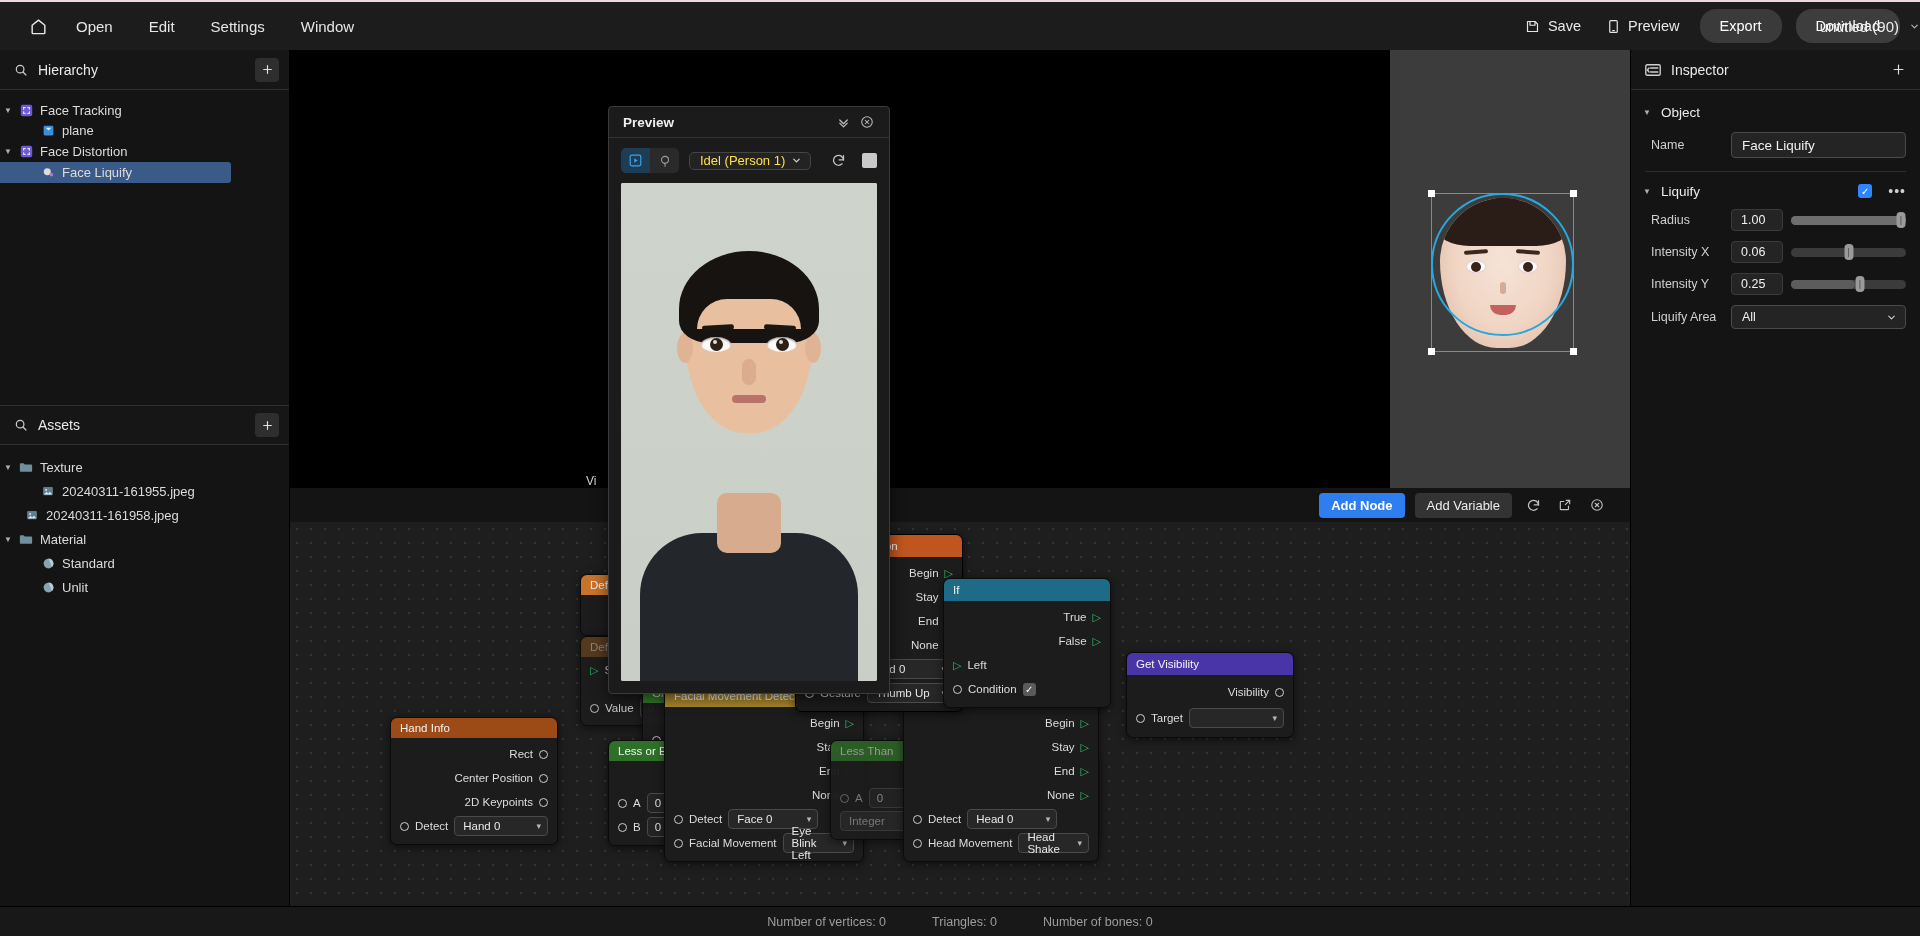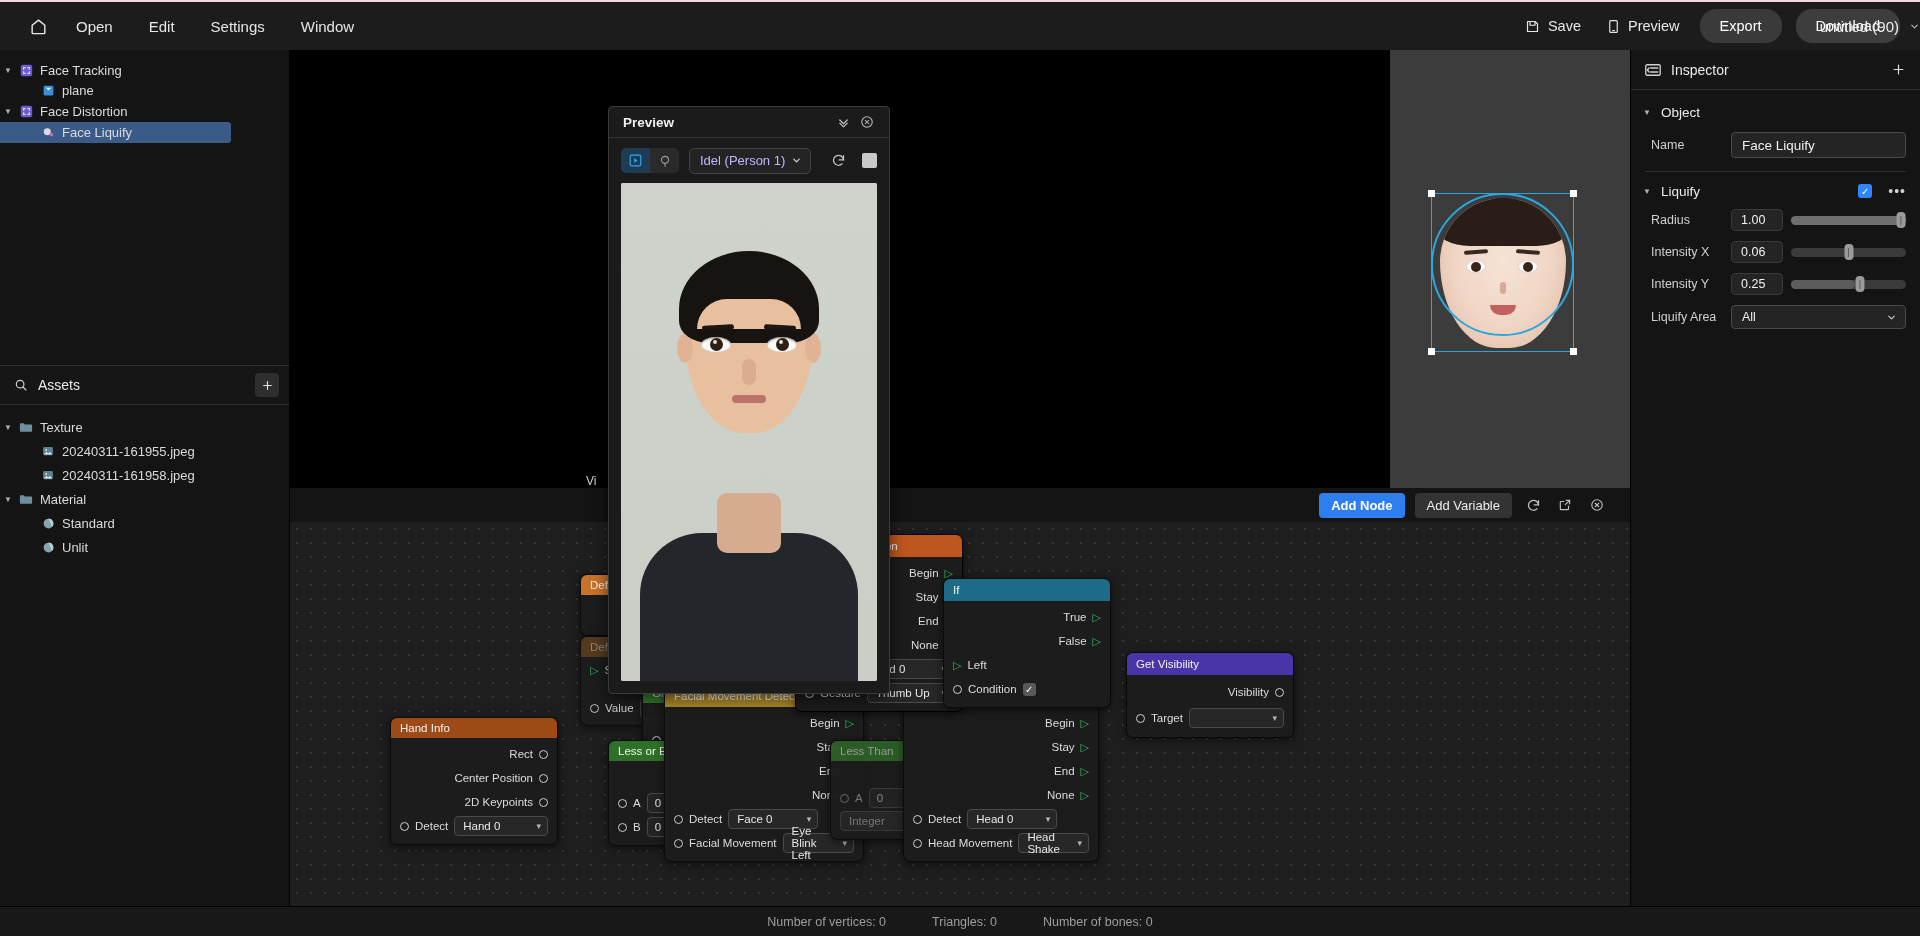--- a/index.html
+++ b/index.html
@@ -144,24 +144,24 @@
   }
   .pv-title { font-size: 13.5px; font-weight: 600; color: #efefef; flex: 1; }
   .pv-ico { width: 24px; height: 24px; display: flex; align-items: center; justify-content: center; cursor: pointer; color: #b9b9b9; }
   .pv-toolbar { height: 45px; flex: 0 0 45px; display: flex; align-items: center; gap: 10px; padding: 0 12px; }
   .seg {
     display: flex; background: #2a2a2a; border-radius: 5px; overflow: hidden;
   }
   .seg-b { width: 29px; height: 25px; display: flex; align-items: center; justify-content: center; cursor: pointer; color: #9a9a9a; }
   .seg-b.on { background: #1f3c55; color: #35a6ef; }
   .pv-select {
-    flex: 0 0 auto; min-width: 110px; height: 26px; background: #232323;
+    flex: 0 0 auto; min-width: 110px; height: 18px; background: #232323;
     border: 1px solid #444; border-radius: 5px;
     display: flex; align-items: center; justify-content: center;
-    padding: 0 8px 0 10px; font-size: 13px; color: #c4b5fd; cursor: pointer; gap: 6px;
+    padding: 0 8px 0 10px; font-size: 13px; color: #fde047; cursor: pointer; gap: 6px;
   }
   .pv-right { margin-left: auto; display: flex; align-items: center; gap: 12px; }
   .pv-stop { width: 15px; height: 15px; background: #c9c9c9; border-radius: 2px; cursor: pointer; }
   .pv-body { flex: 1 1 auto; margin: 0 12px 12px 12px; background: #cdd2cb; border-radius: 2px; overflow: hidden; position: relative; }
 
   
   .portrait { position: absolute; inset: 0; background: linear-gradient(#ced3cc, #c9cec7); }
   .p-body {
     position: absolute; left: 50%; bottom: 0; transform: translateX(-50%);
     width: 218px; height: 148px; background: #23262b;
@@ -340,20 +340,35 @@
       </div>
       <button class="tb-btn">Export</button>
       <button class="tb-btn light">Download</button>
     </div>
   </div>
 
   <div class="main">
 
     <div class="leftbar">
 
+      <div class="panel-head">
+        <span>
+          <svg width="14" height="14" viewBox="0 0 24 24" fill="none" stroke="#cdcdcd" stroke-width="2.1" stroke-linecap="round">
+              <circle cx="10.5" cy="10.5" r="6.5"></circle>
+              <line x1="15.4" y1="15.4" x2="20.5" y2="20.5"></line>
+            </svg>
+        </span>
+        <span class="ph-title">Hierarchy</span>
+        <div class="plus-btn">
+          <svg width="13" height="13" viewBox="0 0 24 24" fill="none" stroke="#e0e0e0" stroke-width="2.2" stroke-linecap="round">
+              <line x1="12" y1="5" x2="12" y2="19"></line>
+              <line x1="5" y1="12" x2="19" y2="12"></line>
+            </svg>
+        </div>
+      </div>
 
       <div class="hierarchy-body">
 
         <div class="tree-row" style="height:20px">
           <span class="tw-caret">▼</span>
           <span class="tw-icon">
             <svg width="13" height="13" viewBox="0 0 16 16">
                 <rect x="1" y="1" width="14" height="14" rx="2.5" fill="#6c5bd4"></rect>
                 <path d="M4.5 4.5h2M4.5 4.5v2M11.5 4.5h-2M11.5 4.5v2M4.5 11.5h2M4.5 11.5v-2M11.5 11.5h-2M11.5 11.5v-2" stroke="#fff" stroke-width="1.1" stroke-linecap="round"></path>
               </svg>
@@ -425,21 +440,21 @@
           <span class="tw-caret"></span>
           <span class="tw-icon">
             <svg width="12" height="12" viewBox="0 0 16 16">
                 <rect x="1.5" y="2.5" width="13" height="11" rx="1.5" fill="#5f7f8e"></rect>
                 <circle cx="5.5" cy="6.5" r="1.3" fill="#dbe9ef"></circle>
                 <path d="M2.5 12.5l3.4-3.6 2.4 2.4 2.2-2.3 3 3.5z" fill="#dbe9ef"></path>
               </svg>
           </span>
           <span class="tw-label">20240311-161955.jpeg</span>
         </div>
-        <div class="tree-row" style="height:24px;padding-left:22px">
+        <div class="tree-row" style="height:24px;padding-left:6px">
           <span class="tw-caret"></span>
           <span class="tw-icon">
             <svg width="12" height="12" viewBox="0 0 16 16">
                 <rect x="1.5" y="2.5" width="13" height="11" rx="1.5" fill="#5f7f8e"></rect>
                 <circle cx="5.5" cy="6.5" r="1.3" fill="#dbe9ef"></circle>
                 <path d="M2.5 12.5l3.4-3.6 2.4 2.4 2.2-2.3 3 3.5z" fill="#dbe9ef"></path>
               </svg>
           </span>
           <span class="tw-label">20240311-161958.jpeg</span>
         </div>

